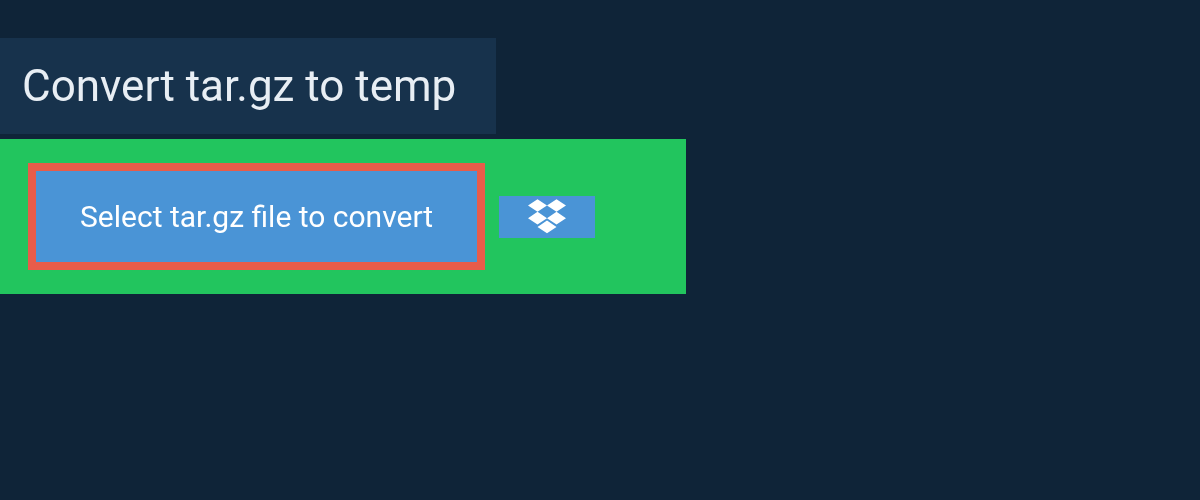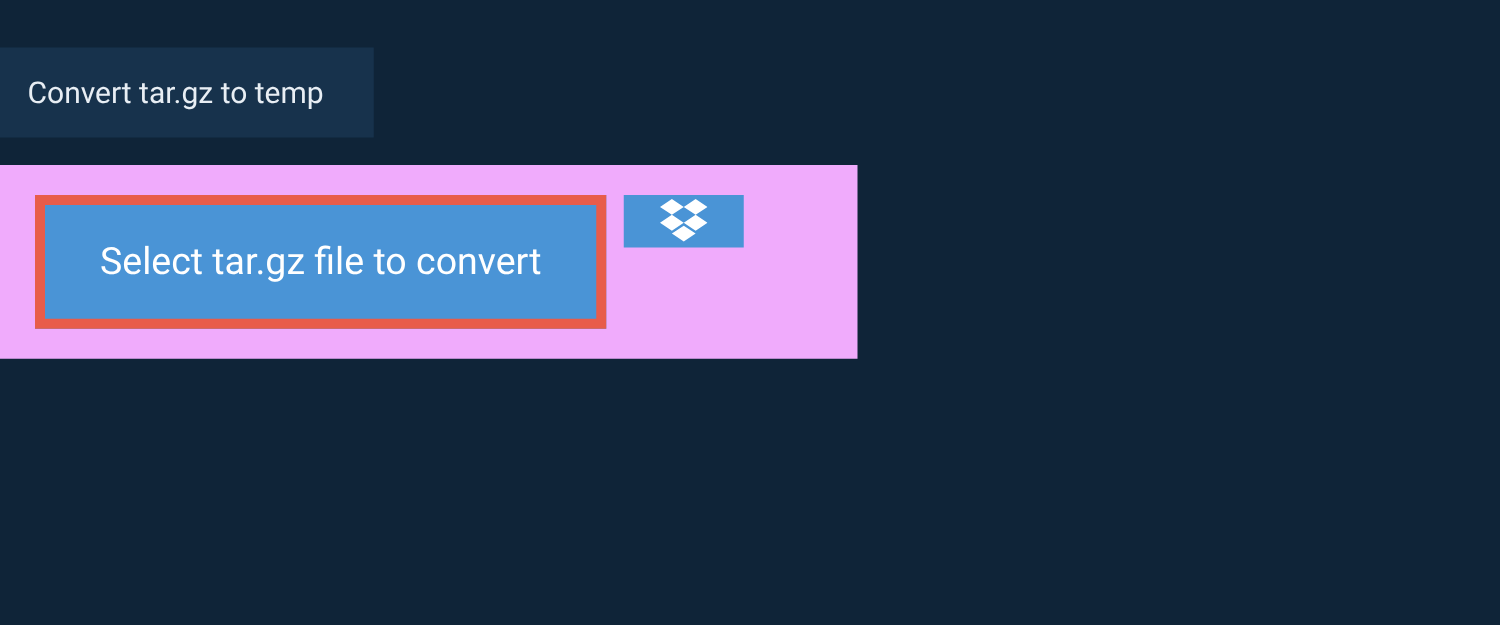--- a/index.html
+++ b/index.html
@@ -16,30 +16,30 @@
     }
     .header-tab {
       background: #17324c;
       display: inline-block;
       padding: 22px 40px 22px 22px;
       margin-top: 38px;
       margin-left: 0;
     }
     .header-title {
       color: #e8eef4;
-      font-size: 24px;
+      font-size: 44px;
       font-weight: 400;
       text-align: center;
     }
     .upload-panel {
-      background: #f0abfc;
-      margin-top: 22px;
+      background: #22c55e;
+      margin-top: 5px;
       padding: 24px 28px;
       display: flex;
-      align-items: flex-start;
+      align-items: center;
       gap: 14px;
       width: 686px;
     }
     .select-button {
       border: 8px solid #e85c4a;
       background: #4a94d6;
       color: #ffffff;
       font-size: 30px;
       font-weight: 400;
       padding: 28px 44px;

